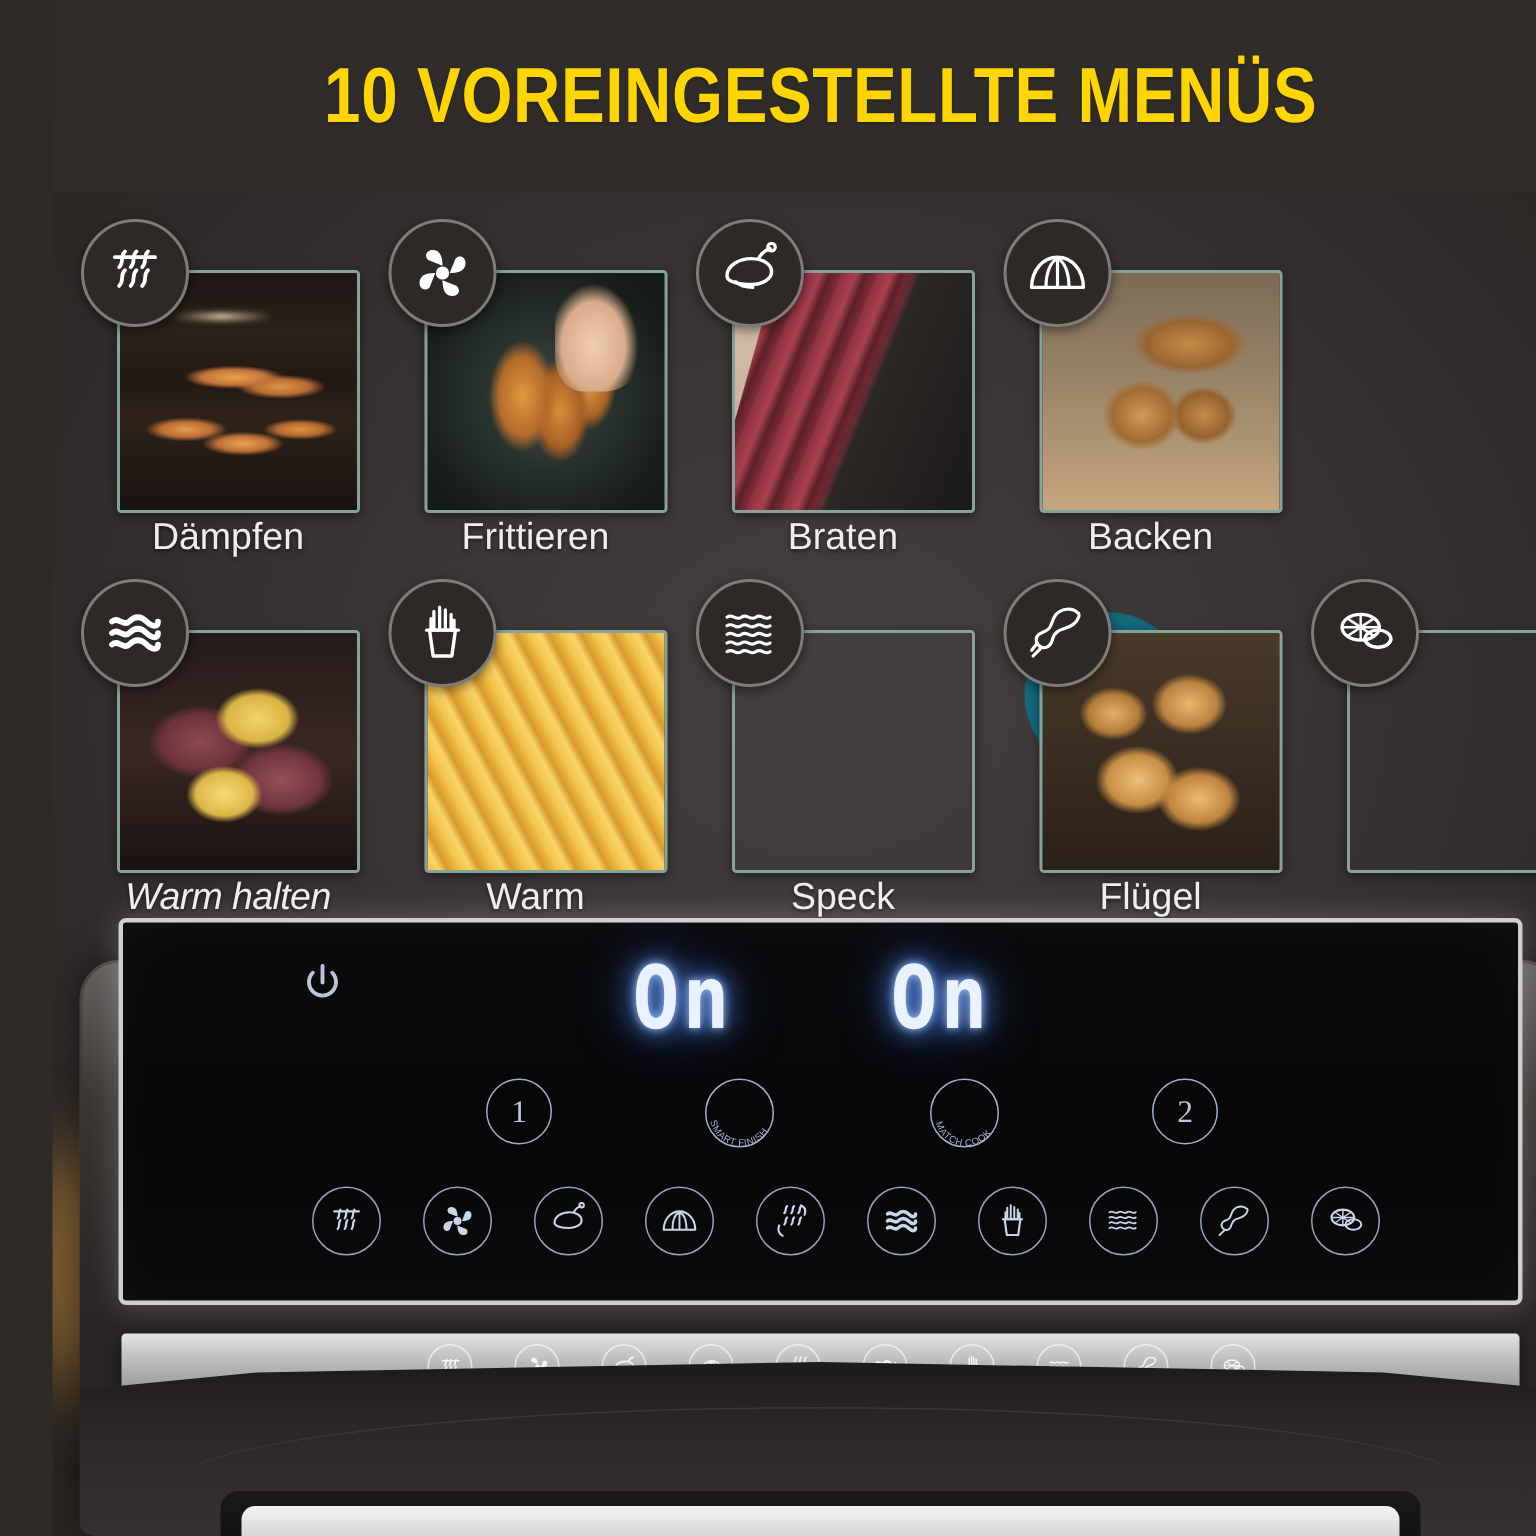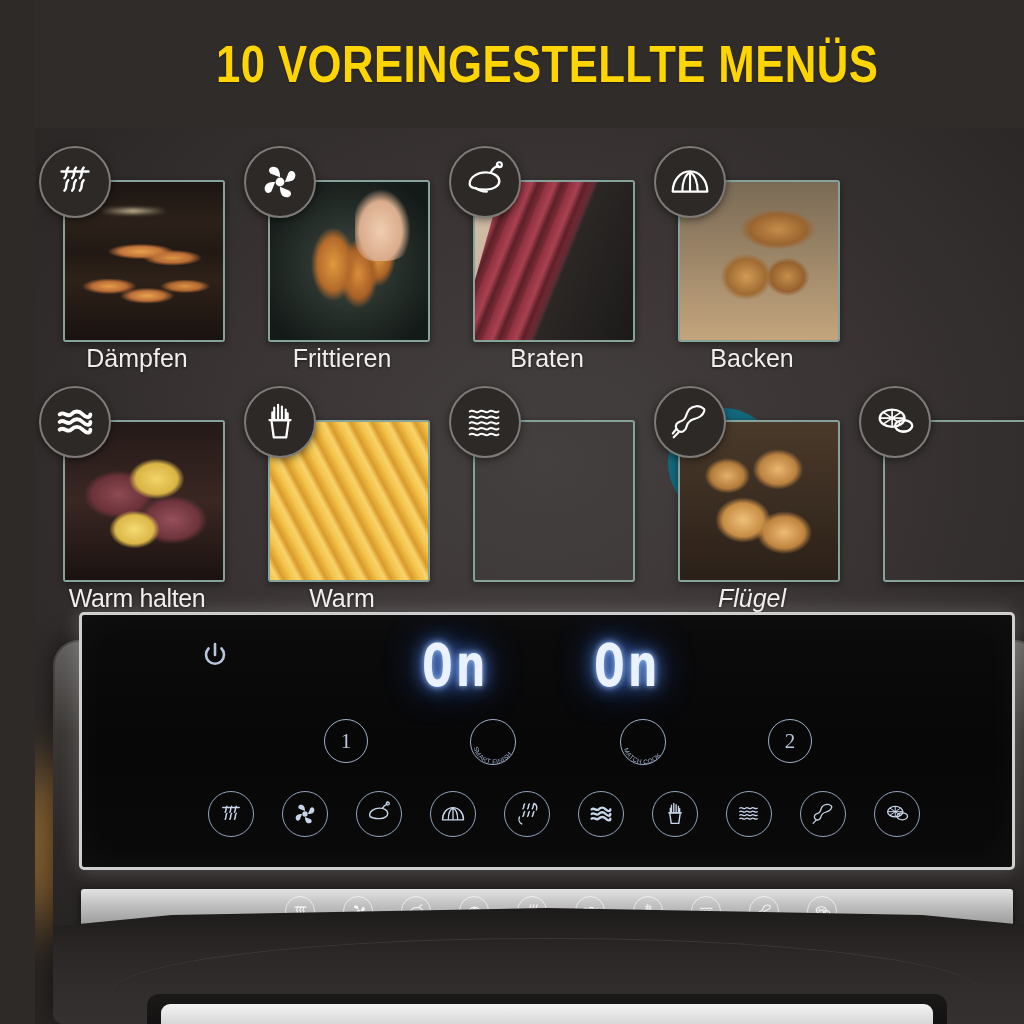--- a/index.html
+++ b/index.html
@@ -37,21 +37,21 @@
     white-space: nowrap;
     text-shadow: 0 1px 2px rgba(0,0,0,.35);
   }
 
   
   #grid {
     position: absolute; left: 0; top: 128px;
     width: 1024px; height: 508px;
     z-index: 20;
   }
-  .row { position: absolute; left: 0; width: 848px; height: 250px; }
+  .row { position: absolute; left: 15px; width: 848px; height: 250px; }
   .row.r1 { top: 10px; }
   .row.r2 { top: 250px; }
 
   .tile {
     position: absolute;
     width: 204px; height: 250px;
   }
   .tile .photo-wrap {
     position: absolute; left: 28px; top: 42px;
     width: 162px; height: 162px;
@@ -86,21 +86,21 @@
   .tile .label {
     position: absolute; left: 0; top: 206px;
     width: 204px;
     text-align: center;
     color: #f0eeec;
     font-size: 25px;
     font-weight: 400;
     white-space: nowrap;
     text-shadow: 0 1px 3px rgba(0,0,0,.6);
   }
-  .tile .label.tight { letter-spacing: -0.4px; }
+  .tile .label.tight { letter-spacing: -0.4px; font-style: italic; }
 
   
   .img.oven-pizza {
     background:
       radial-gradient(ellipse 30% 7% at 48% 44%, #e8a24e 0%, #c2743a 45%, rgba(0,0,0,0) 70%),
       radial-gradient(ellipse 26% 7% at 68% 48%, #dd9647 0%, #b96c34 45%, rgba(0,0,0,0) 72%),
       radial-gradient(ellipse 24% 7% at 28% 66%, #e49d4b 0%, #bb6d35 45%, rgba(0,0,0,0) 72%),
       radial-gradient(ellipse 24% 7% at 52% 72%, #e9a450 0%, #bd7038 45%, rgba(0,0,0,0) 72%),
       radial-gradient(ellipse 22% 6% at 76% 66%, #dd9443 0%, #b36830 45%, rgba(0,0,0,0) 72%),
       linear-gradient(180deg, #1c1512 0%, #2b211a 25%, #231914 45%, #2e2219 62%, #191210 100%),
@@ -460,23 +460,24 @@
         </div>
         <div class="badge">
           <svg viewBox="0 0 48 48">
               <path d="M8 13c4-3 6 3 10 0s6 3 10 0 6 3 10 0" stroke="#fff" stroke-width="2.1" fill="none" stroke-linecap="round"></path>
               <path d="M8 19c4-3 6 3 10 0s6 3 10 0 6 3 10 0" stroke="#fff" stroke-width="2.1" fill="none" stroke-linecap="round"></path>
               <path d="M8 25c4-3 6 3 10 0s6 3 10 0 6 3 10 0" stroke="#fff" stroke-width="2.1" fill="none" stroke-linecap="round"></path>
               <path d="M8 31c4-3 6 3 10 0s6 3 10 0 6 3 10 0" stroke="#fff" stroke-width="2.1" fill="none" stroke-linecap="round"></path>
               <path d="M8 37c4-3 6 3 10 0s6 3 10 0 6 3 10 0" stroke="#fff" stroke-width="2.1" fill="none" stroke-linecap="round"></path>
             </svg>
         </div>
-      </div>
-
-      <div class="tile accent" style="left:615px;font-style:italic;">
+        <div class="label">Speck</div>
+      </div>
+
+      <div class="tile accent" style="left:615px;">
         <div class="photo-wrap">
           <div class="photo">
               <div class="img wings"></div>
             </div>
         </div>
         <div class="badge">
           <svg viewBox="0 0 48 48">
               <path d="M38 10c-4-4-11-3-15 1-3 4-3 8-5 10-3 3-6 2-8 5-2 3 0 7 3 8 3 1 6-1 7-4 1-3 1-5 4-7 2-2 7-2 11-5 4-3 5-8 3-8z" stroke="#fff" stroke-width="2.2" fill="none" stroke-linejoin="round"></path>
               <path d="M12 35l-5 5M10 31l-4 5" stroke="#fff" stroke-width="2.2" stroke-linecap="round"></path>
             </svg>

